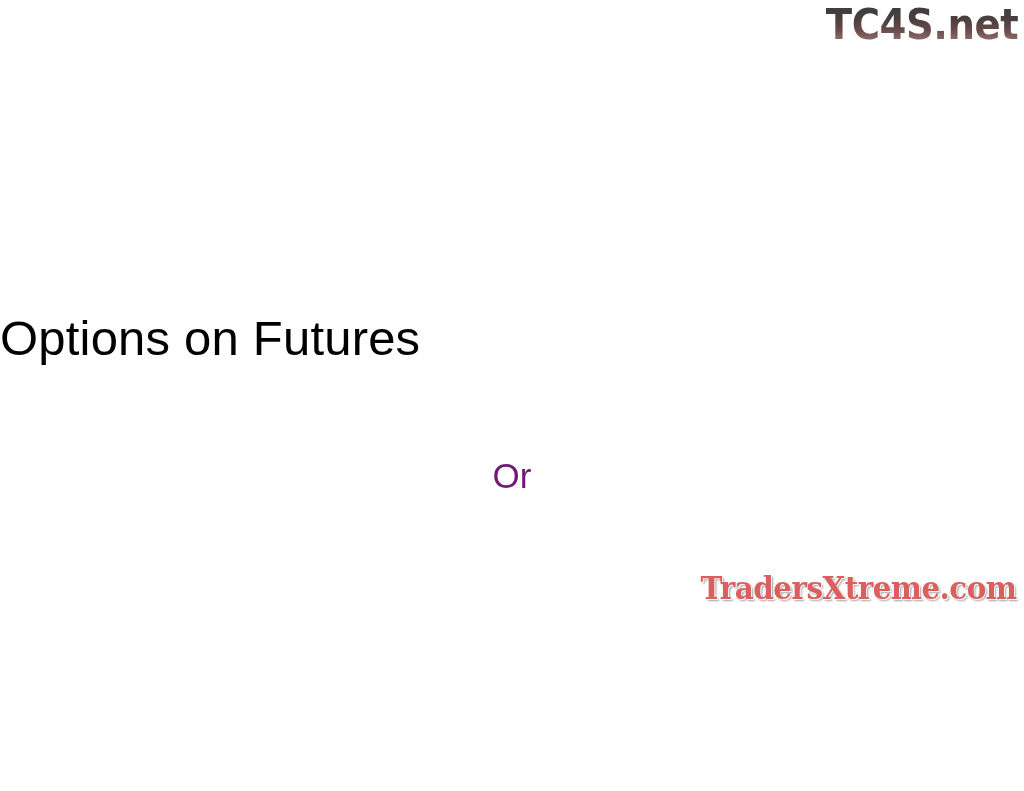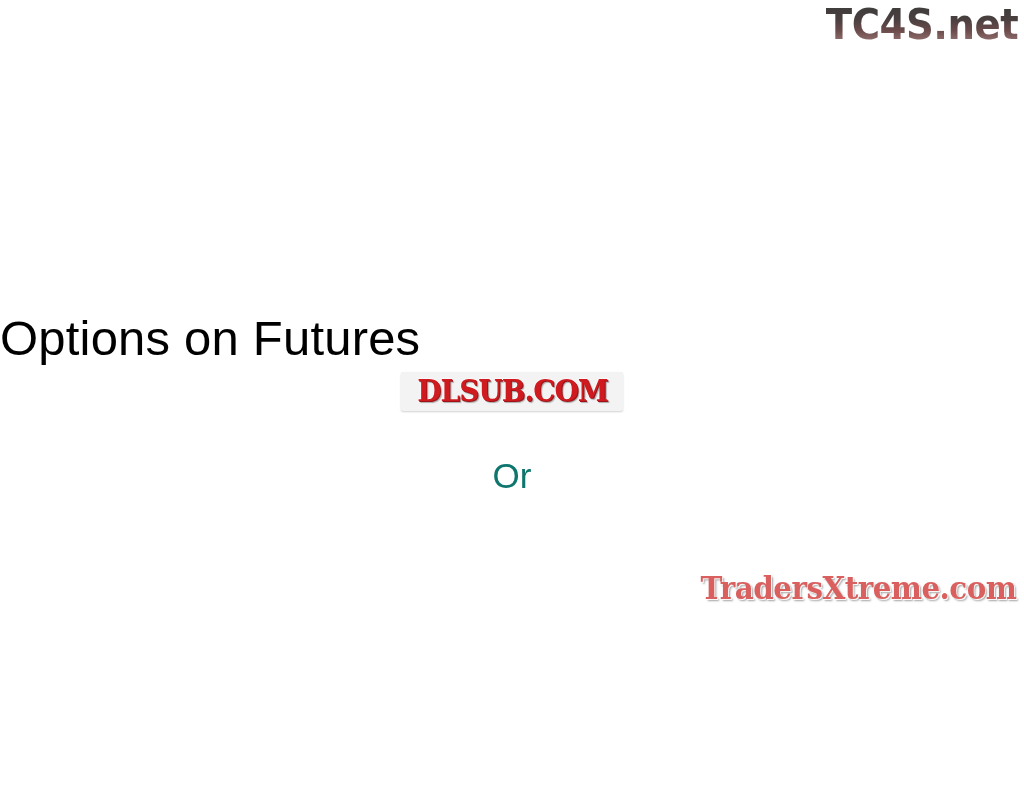--- a/index.html
+++ b/index.html
@@ -105,21 +105,21 @@
     left: 0;
     right: 0;
     top: 452px;
     text-align: center;
   }
   .subtitle-line {
     font-family: "Liberation Sans", sans-serif;
     font-size: 35px;
     line-height: 47px;
     font-weight: 400;
-    color: #0f766e;
+    color: #701a75;
     margin: 0;
   }
 
   
   #brand-bottom {
     position: absolute;
     right: 8px;
     bottom: 4px;
     font-family: "DejaVu Serif", serif;
     font-weight: bold;
@@ -142,25 +142,20 @@
 <body>
 
 <div id="slide">
 
   <div id="brand-top">TC4S.net</div>
 
   <div id="title-block">
     <h1 id="slide-title">Options on Futures</h1>
   </div>
 
-  <div id="dlsub-wrap">
-    <span id="dlsub-logo">
-      <span id="dlsub-text">DLSUB.COM</span>
-    </span>
-  </div>
 
   <div id="subtitle-block">
     <p class="subtitle-line">Or</p>
   </div>
 
   <div id="brand-bottom">TradersXtreme.com</div>
 
 </div>
 
 </body></html>

